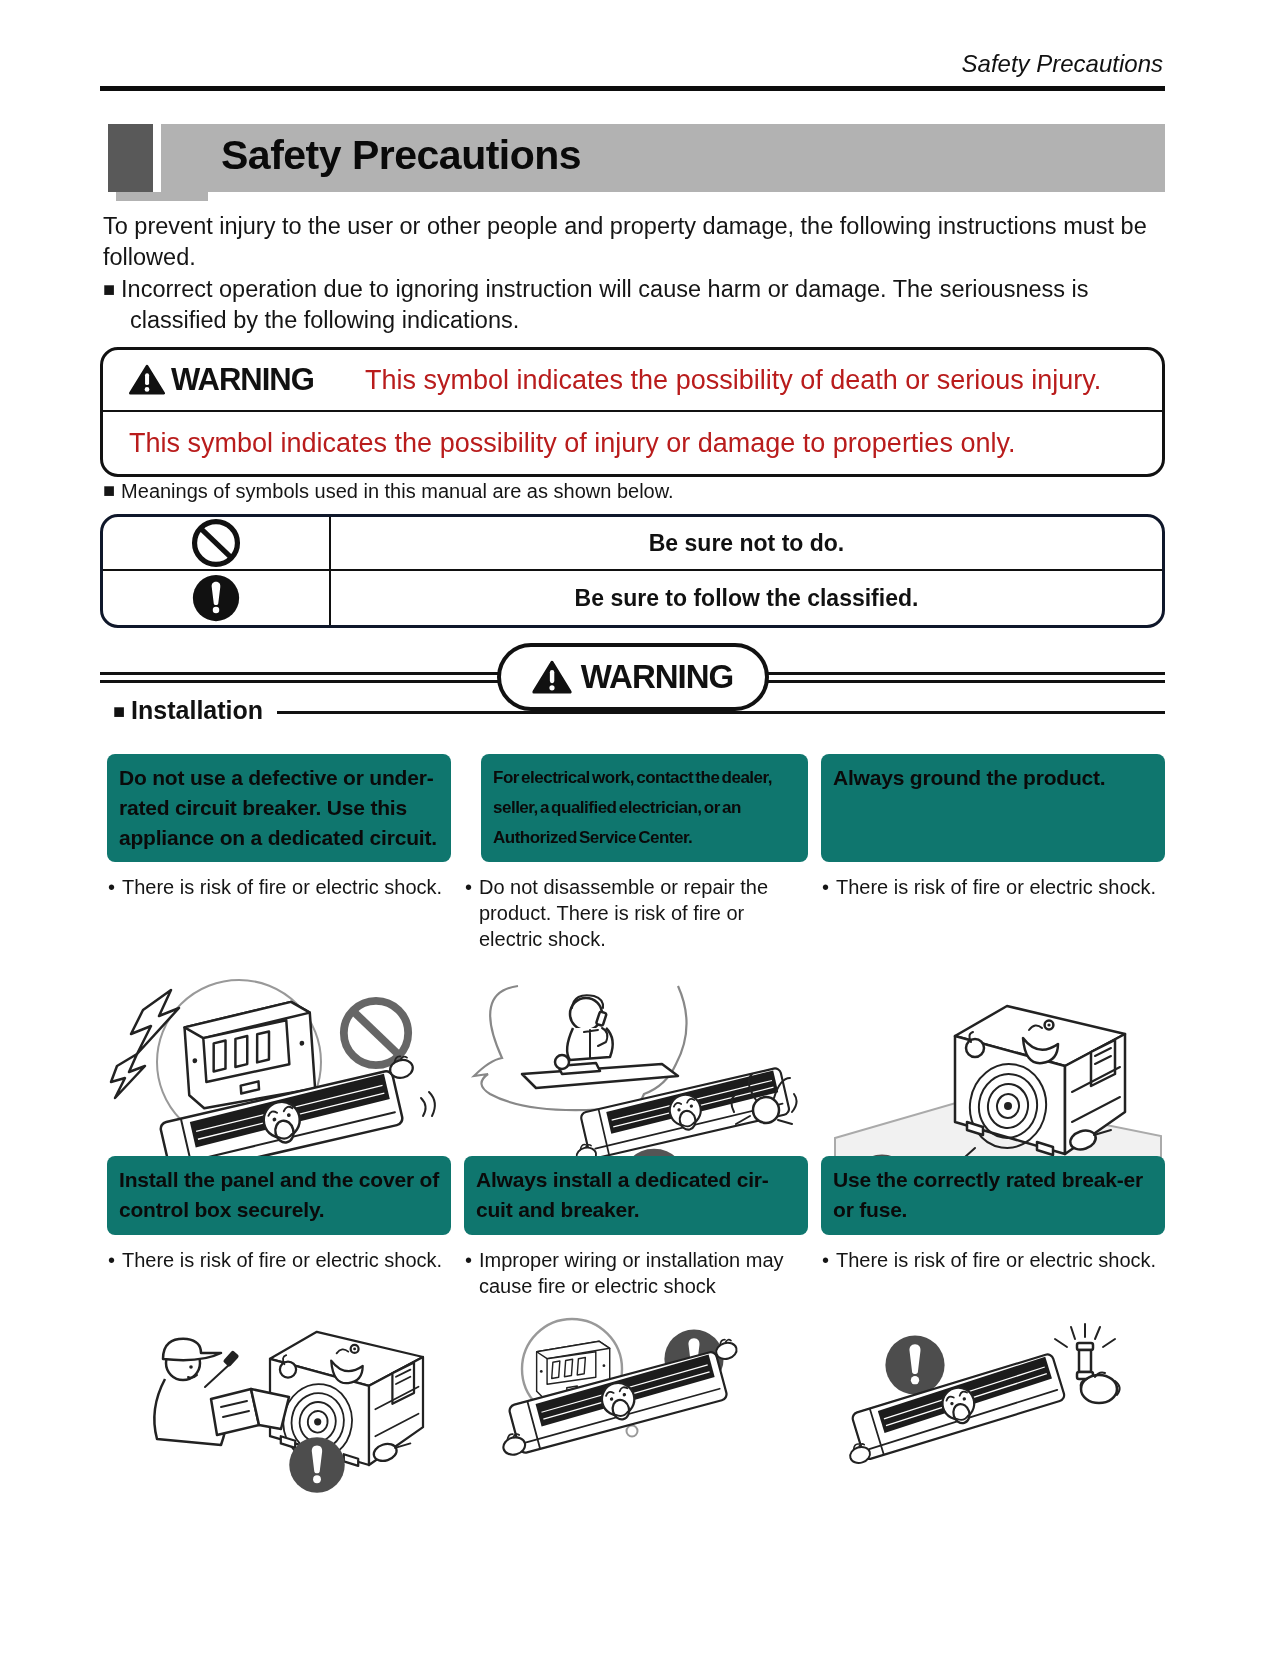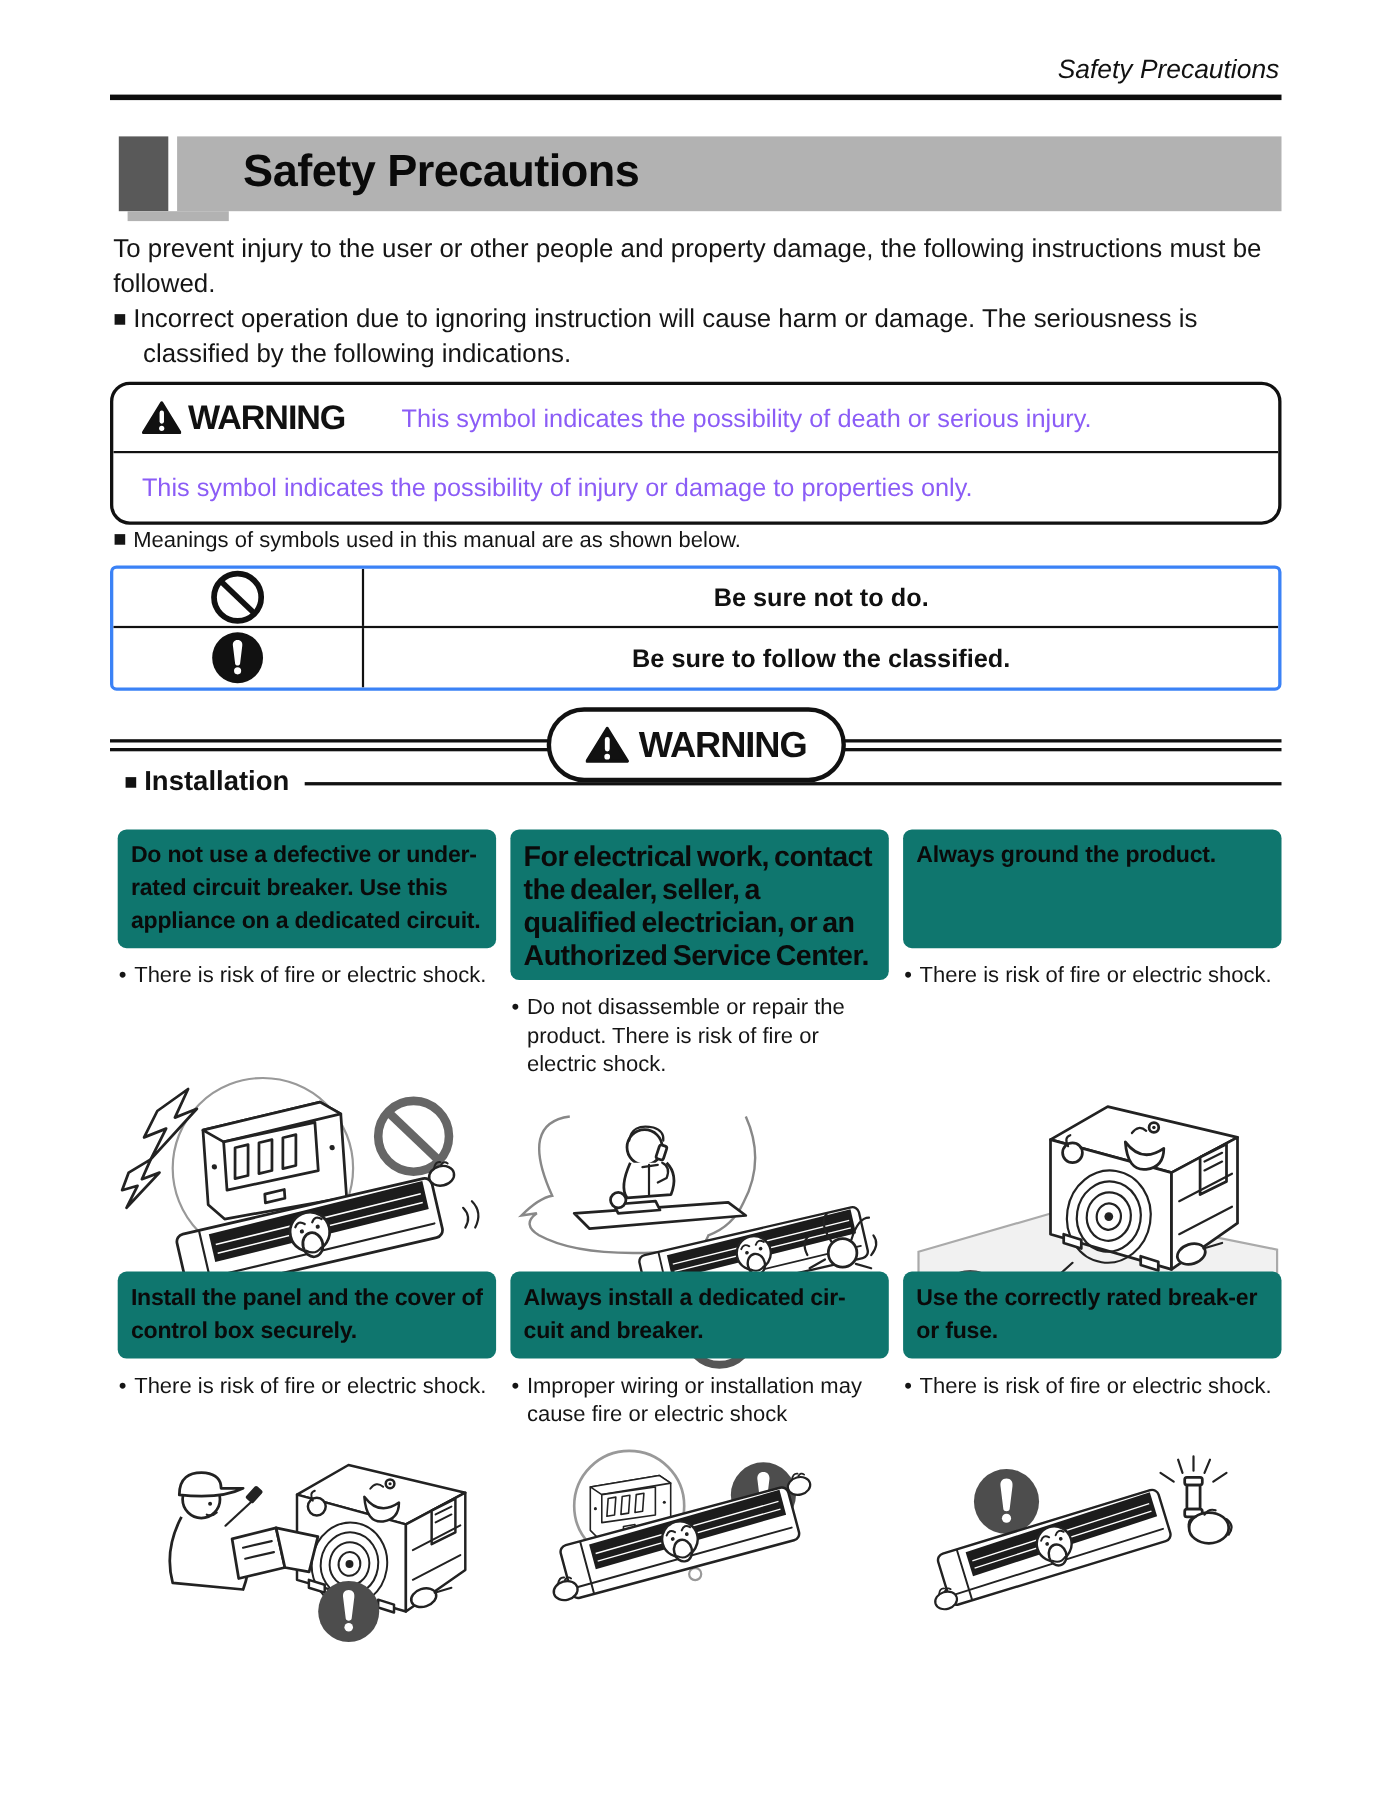--- a/index.html
+++ b/index.html
@@ -22,25 +22,25 @@
   .intro { position:absolute; left:103px; top:211px; width:1062px; font-size:23.5px; line-height:31px; color:#151515; }
   .intro-bullet { padding-left:27px; text-indent:-27px; margin-top:1px; }
   .sq-marker { font-size:20px; vertical-align:1px; margin-right:6px; }
 
   
   .severity-box { position:absolute; left:100px; right:104px; top:347px; height:130px; border:3px solid #111; border-radius:18px; overflow:hidden; background:#fff; }
   .severity-row { height:62px; display:flex; align-items:center; padding-left:26px; }
   .severity-row.first { border-bottom:2px solid #111; }
   .severity-label { display:flex; align-items:center; width:236px; gap:6px; }
   .severity-word { font-size:31px; font-weight:bold; letter-spacing:-1px; }
-  .severity-desc { font-size:23px; color:#8b5cf6; }
+  .severity-desc { font-size:27px; color:#b91c1c; }
 
   
   .symbols-note { position:absolute; left:103px; top:479px; font-size:20px; color:#151515; }
-  .symbols-table { position:absolute; left:100px; right:104px; top:514px; height:114px; border:3px solid #3b82f6; border-radius:6px; overflow:hidden; background:#fff; }
+  .symbols-table { position:absolute; left:100px; right:104px; top:514px; height:114px; border:3px solid #0f172a; border-radius:18px; overflow:hidden; background:#fff; }
   .sym-row { height:54px; display:flex; align-items:stretch; }
   .sym-row.first { border-bottom:2px solid #111; }
   .sym-cell-icon { width:228px; border-right:2px solid #111; display:flex; align-items:center; justify-content:center; }
   .sym-cell-text { flex:1; display:flex; align-items:center; justify-content:center; font-size:23px; font-weight:bold; }
 
   
   .warning-banner { position:absolute; left:100px; right:104px; top:641px; height:72px; display:flex; align-items:center; }
   .dbl-line { flex:1; height:11px; border-top:3.5px solid #111; border-bottom:3.5px solid #111; }
   .banner-pill { width:272px; height:68px; border:4px solid #111; border-radius:34px; display:flex; align-items:center; justify-content:center; gap:9px; background:#fff; margin:0 -2px; z-index:2; }
   .banner-word { font-size:33px; font-weight:bold; letter-spacing:-1px; }
@@ -50,21 +50,21 @@
   .section-title { font-size:25px; font-weight:bold; white-space:nowrap; }
   .section-rule { flex:1; height:3px; background:#111; margin-top:4px; }
 
   
   .cards-row { position:absolute; left:107px; width:1058px; display:grid; grid-template-columns:1fr 1fr 1fr; column-gap:13px; }
   .cards-row.r1 { top:754px; }
   .cards-row.r2 { top:1156px; }
   .card-title { background:#0f766e; border-radius:8px; padding:9px 12px 8px 12px; font-size:21px; font-weight:bold; line-height:30px; letter-spacing:-0.2px; color:#0a0a0a; }
   .r1 .card-title { min-height:108px; }
   .r2 .card-title { min-height:79px; }
-  .cards-row.r1 .card:nth-child(2) .card-title { font-size:26px; letter-spacing:-0.5px; word-spacing:-2px; }
+  .cards-row.r1 .card:nth-child(2) .card-title { font-size:17px; letter-spacing:-0.5px; word-spacing:-2px;margin-left:17px; }
   .card-bullets { margin-top:12px; font-size:20px; line-height:26px; color:#151515; }
   .r1 .card-bullets { min-height:92px; }
   .r2 .card-bullets { min-height:66px; }
   .bullet { padding-left:15px; position:relative; }
   .bullet::before { content:"•"; position:absolute; left:1px; }
   .card-art { text-align:center; margin-top:4px; }
 
   
   .footer-rule { position:absolute; left:100px; right:104px; top:1551px; height:4px; background:#0d0d0d; }
   .footer { position:absolute; right:104px; top:1562px; font-style:italic; font-size:27px; display:flex; align-items:baseline; gap:22px; }

